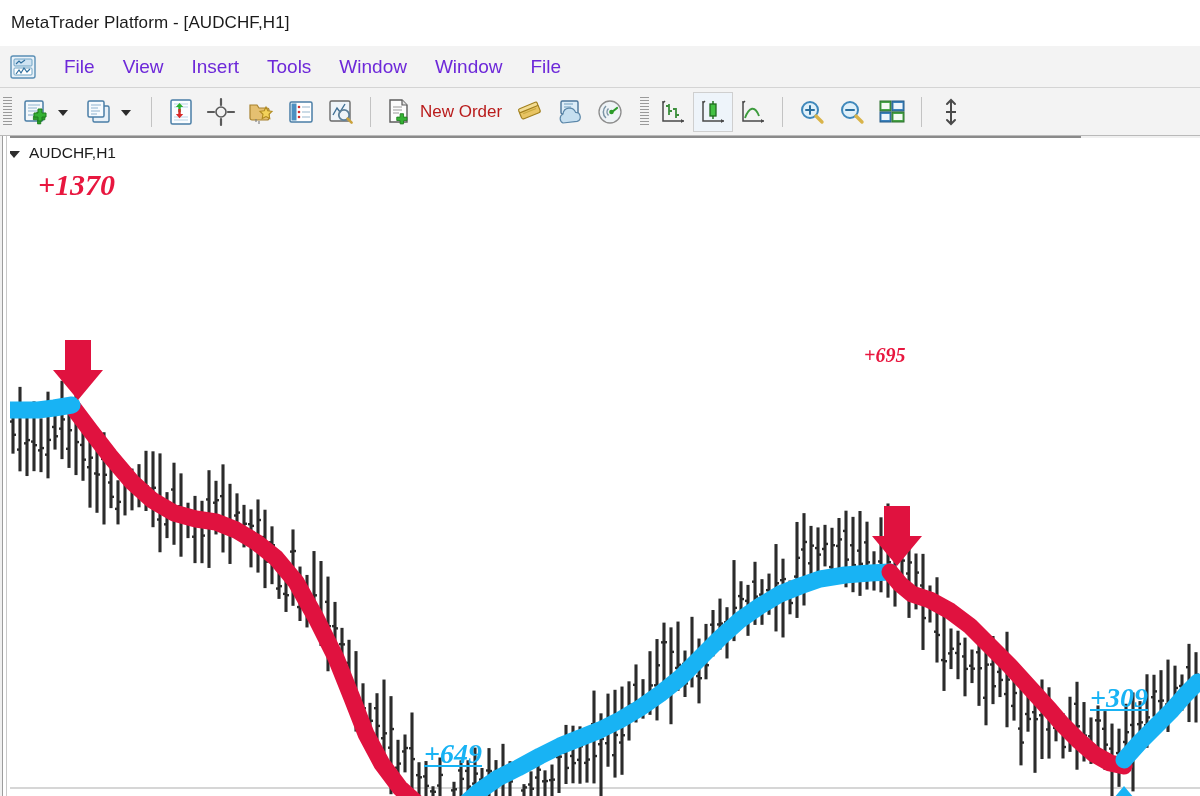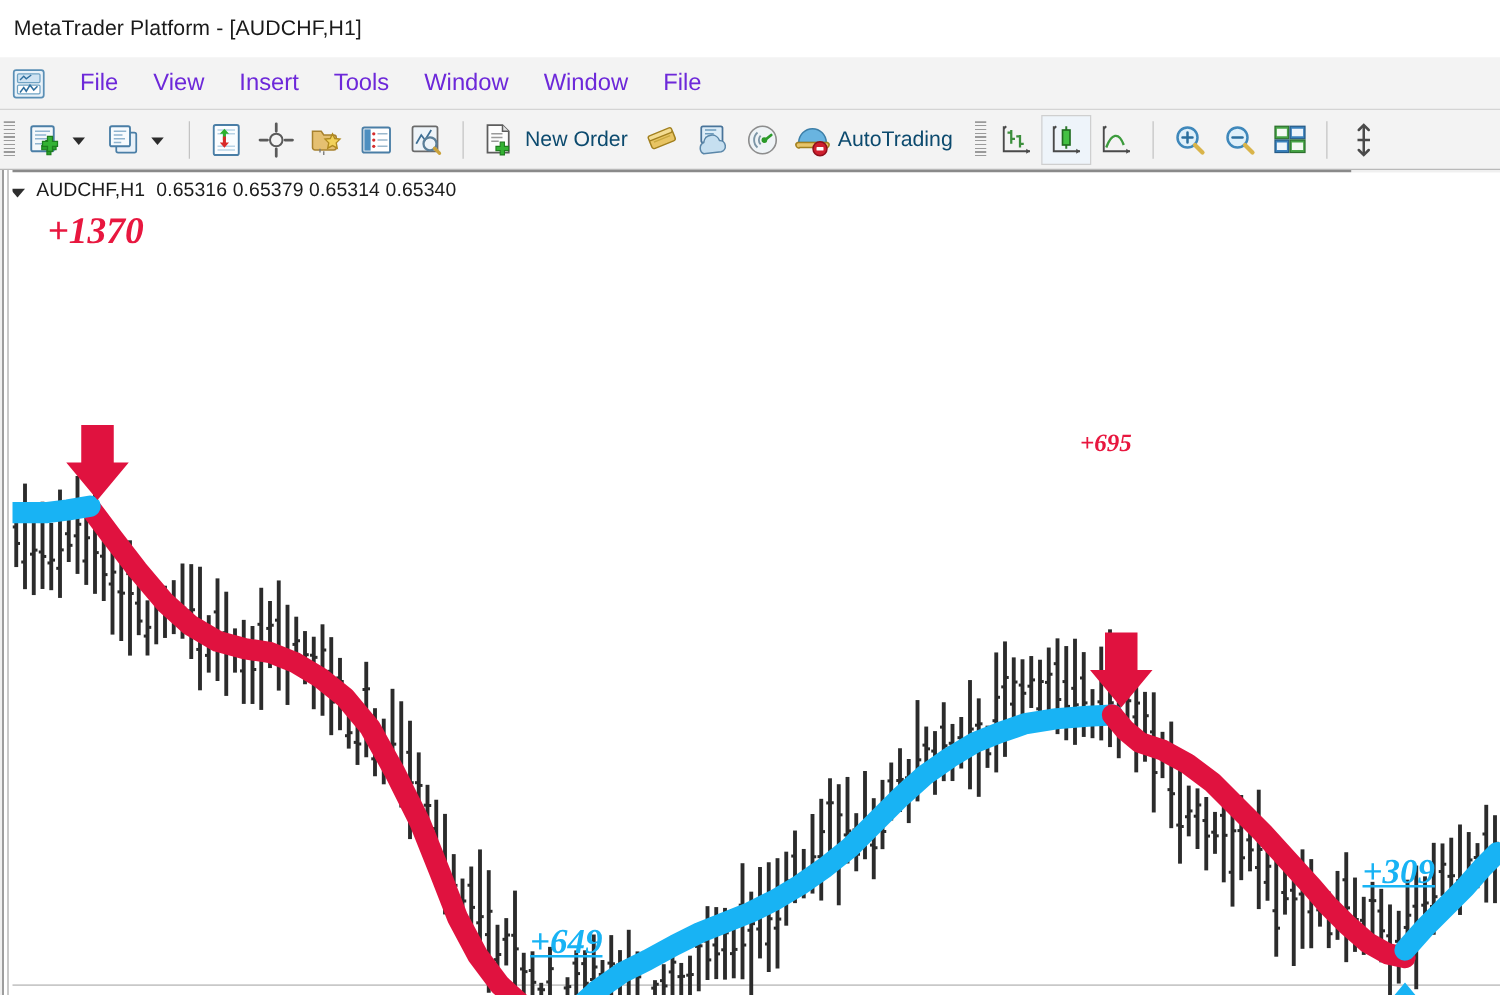--- a/index.html
+++ b/index.html
@@ -47,21 +47,21 @@
     width: 9px; height: 30px; margin: 0 4px 0 3px; flex: none;
     background-image: repeating-linear-gradient(to bottom,
        #9a9a9a 0px, #9a9a9a 1px, transparent 1px, transparent 3px);
   }
   .tb-btn {
     display: flex; align-items: center; gap: 5px;
     height: 40px; padding: 0 4px; flex: none; cursor: default;
     border: 1px solid transparent;
   }
   .tb-btn.active { background: #eef4fa; border: 1px solid #cfcfcf; }
-  .tb-label { font-size: 17px; color: #0c4a6e; white-space: nowrap; padding-right: 3px; }
+  .tb-label { font-size: 17px; color: #b91c1c; white-space: nowrap; padding-right: 3px; }
   .tb-caret {
     width: 0; height: 0; flex: none;
     border-left: 5px solid transparent; border-right: 5px solid transparent;
     border-top: 6px solid #2b2b2b; margin: 3px 6px 0 2px;
   }
   .sep {
     width: 1px; height: 30px; background: #c3c3c3; margin: 0 9px; flex: none;
   }
   .ico { width: 30px; height: 30px; flex: none; display: block; }
 
@@ -262,31 +262,20 @@
         <svg width="30" height="30" viewBox="0 0 30 30">
           <circle cx="15" cy="15" r="11" fill="#eef3f6" stroke="#8d8d8d" stroke-width="1.3"></circle>
           <path d="M11 9 a8 8 0 0 0 0 12" fill="none" stroke="#7b95a6" stroke-width="1.5"></path>
           <path d="M13.5 11.5 a5 5 0 0 0 0 7" fill="none" stroke="#7b95a6" stroke-width="1.5"></path>
           <circle cx="16.5" cy="15" r="2.3" fill="#2a9b2a"></circle>
           <path d="M17 15 l5 -4" stroke="#2a9b2a" stroke-width="2.2" stroke-linecap="round"></path>
         </svg>
       </span>
     </div>
 
-    <div class="tb-btn">
-      <span class="ico">
-        <svg width="30" height="30" viewBox="0 0 30 30">
-          <path d="M4 17 a11 11 0 0 1 22 0 z" fill="#69b4e0" stroke="#3d7fa8" stroke-width="1.2"></path>
-          <path d="M3 17 h24 a2 2 0 0 1 -2 4 h-20 a2 2 0 0 1 -2 -4z" fill="#e7c56a" stroke="#a2801f" stroke-width="1.2"></path>
-          <circle cx="21" cy="22" r="5.6" fill="#cf1f2e" stroke="#8e0f1c" stroke-width="1.2"></circle>
-          <rect x="18.2" y="20.6" width="5.6" height="2.8" rx="0.5" fill="#ffffff"></rect>
-        </svg>
-      </span>
-      <span class="tb-label">AutoTrading</span>
-    </div>
 
     <span class="grip" style="margin-left:10px"></span>
 
     <div class="tb-btn">
       <span class="ico">
         <svg width="30" height="30" viewBox="0 0 30 30">
           <path d="M5 4 v20 h21" fill="none" stroke="#4a4a4a" stroke-width="1.5"></path>
           <path d="M23 22 l3 2 l-3 2z" fill="#4a4a4a"></path>
           <path d="M5 6 l2 -2" stroke="#4a4a4a" stroke-width="1.5"></path>
           <path d="M11 7 v11 M11 9 h-3 M11 14 h3" stroke="#3c8f3c" stroke-width="1.8"></path>
@@ -368,21 +357,20 @@
       </span>
     </div>
 
   </div>
 
   <div class="chartwin">
 
     <div class="chart-header">
       <span class="hdr-caret"></span>
       <span class="hdr-symbol">AUDCHF,H1</span>
-      <span class="hdr-quotes">0.65316 0.65379 0.65314 0.65340</span>
     </div>
 
     <div class="plot-wrap">
       <svg id="plot" width="1200" height="630" viewBox="0 0 1200 630">
         <rect x="0" y="0" width="1200" height="630" fill="#ffffff"></rect>
         <g id="gridlines">
             <line x1="0" y1="620" x2="1200" y2="620" stroke="#c8c8c8" stroke-width="1.4"></line>
           </g>
         <g id="ohlc-bars">
             <line x1="6" y1="216.23881707761768" x2="6" y2="293.1747602033648" stroke="#2b2b2b" stroke-width="3.1"></line>

